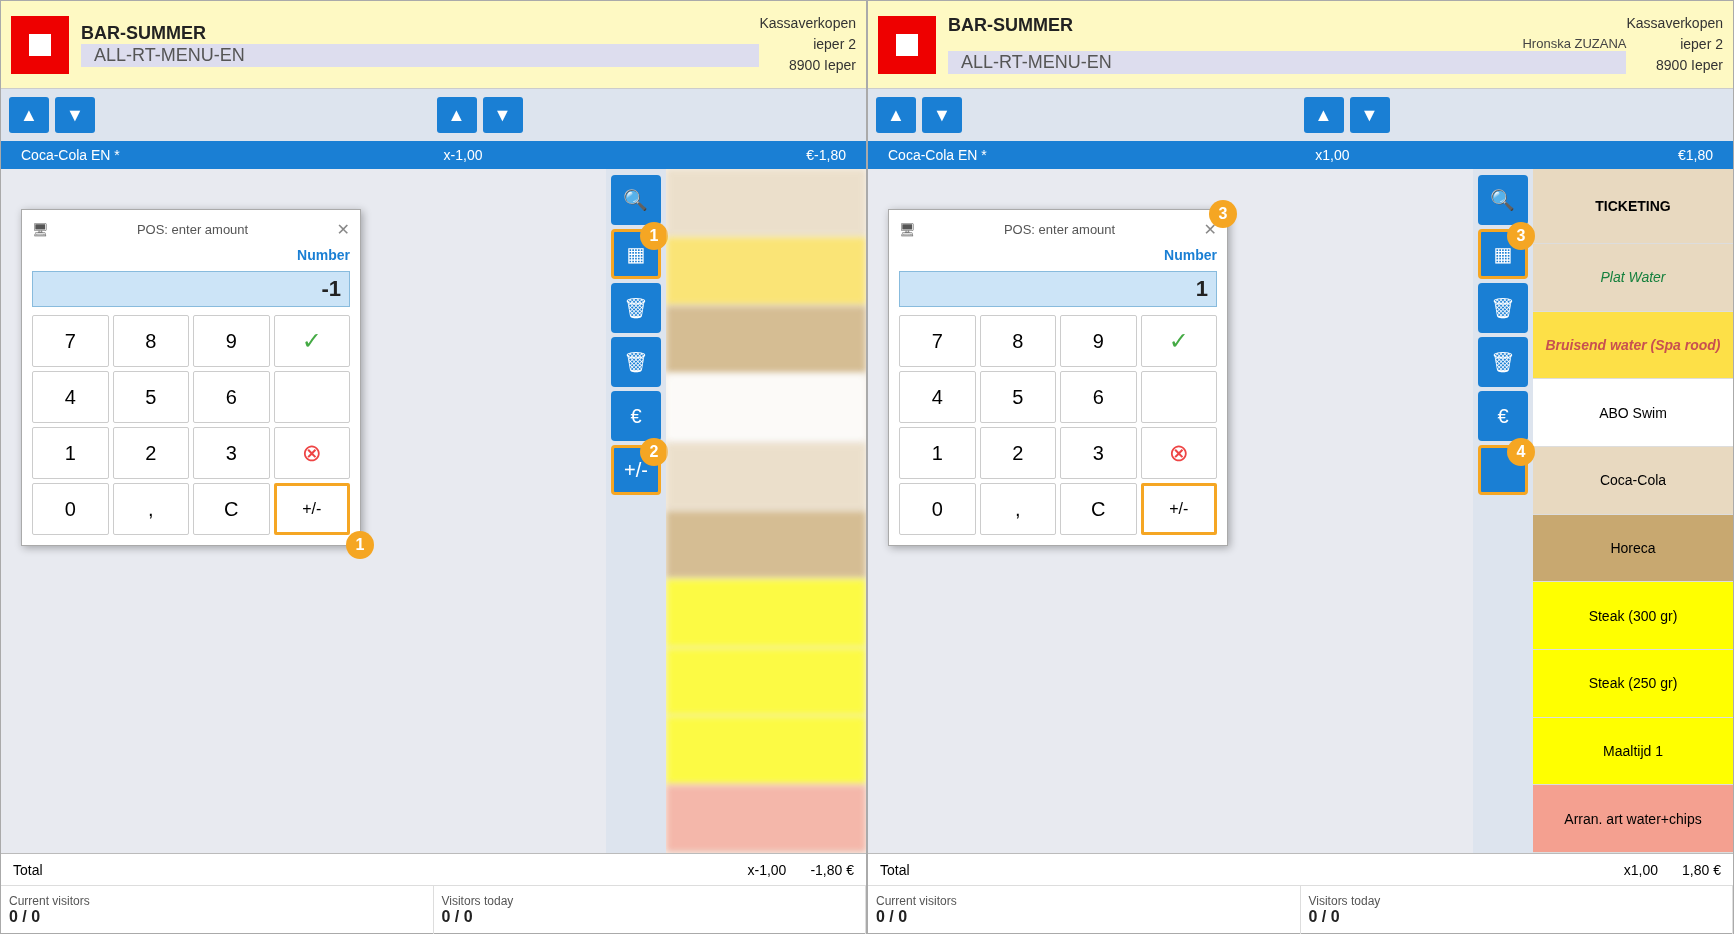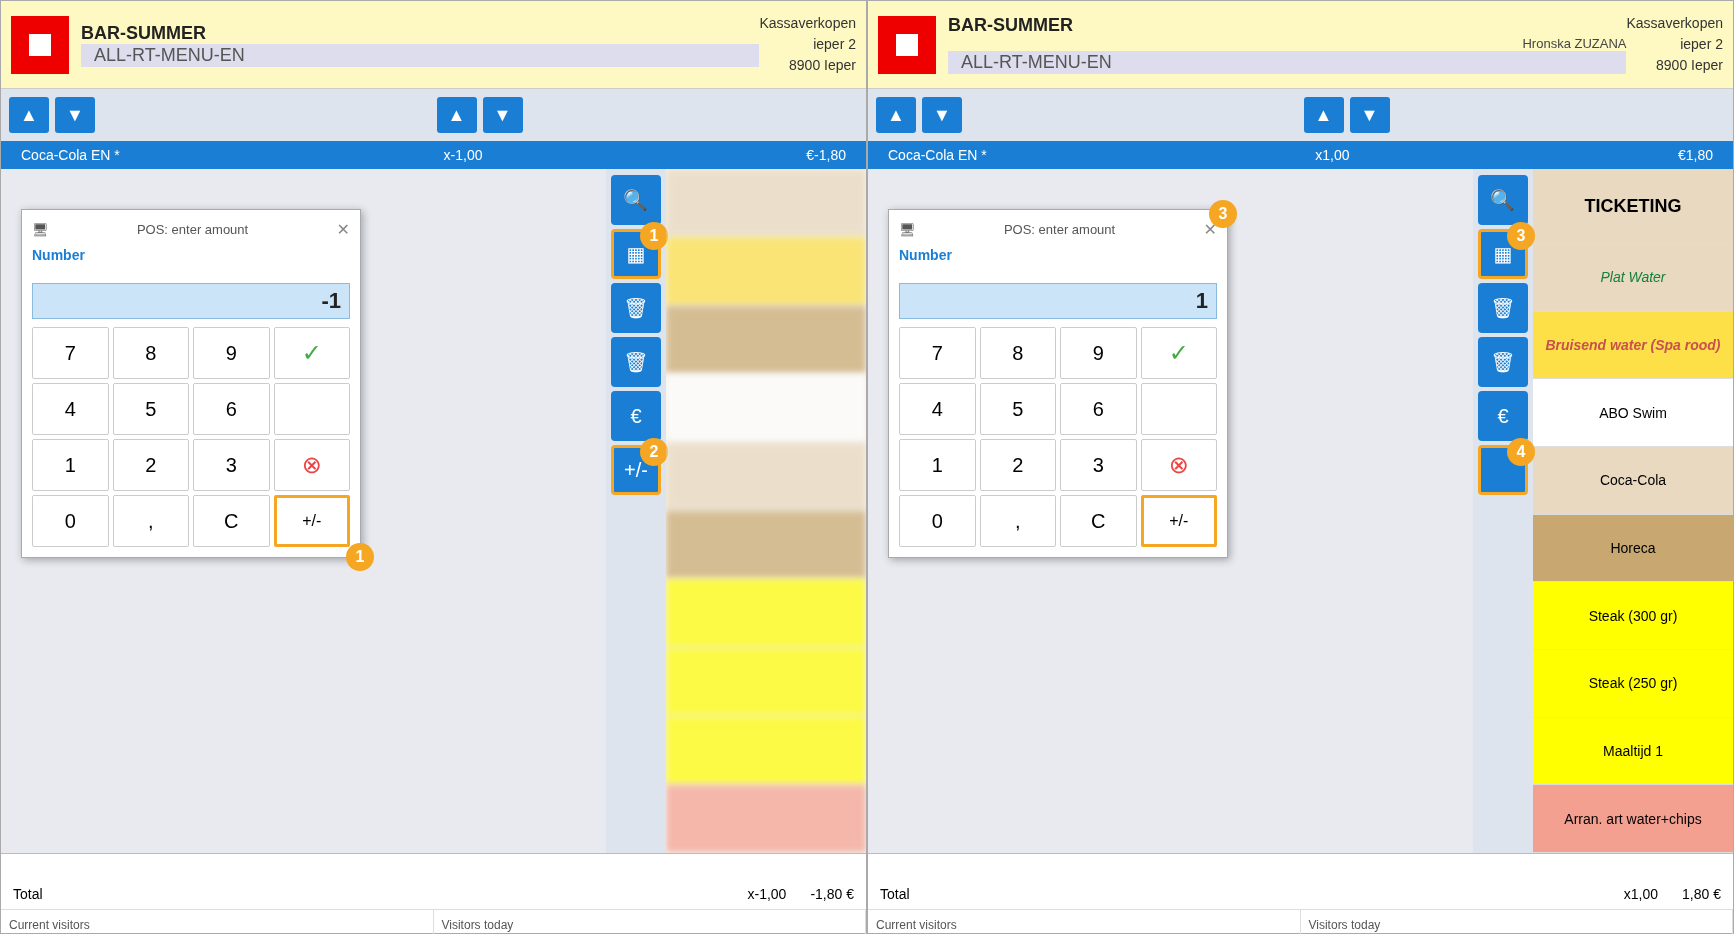--- a/index.html
+++ b/index.html
@@ -158,21 +158,21 @@
       padding: 4px;
     }
     .menu-item.beige { background: #e8d9c0; }
     .menu-item.beige2 { background: #fde047; font-weight: bold; }
     .menu-item.tan { background: #c8a870; }
     .menu-item.yellow { background: #ffff00; }
     .menu-item.salmon { background: #f4a090; }
     .menu-item.white { background: white; }
     .menu-item.ticketing-header {
       background: #e8d9c0;
-      font-size: 18px;
+      font-size: 14px;
       font-weight: bold;
       height: 80px;
     }
     .menu-item.plat-water { color: #15803d; font-style: italic; }
     .menu-item.bruisend { color: #c85050; font-style: italic; }
     
     .modal-overlay {
       position: absolute;
       top: 40px;
       left: 20px;
@@ -190,25 +190,25 @@
       font-size: 13px;
       color: #555;
       margin-bottom: 8px;
     }
     .modal-close {
       cursor: pointer;
       color: #888;
       font-size: 16px;
     }
     .modal-label {
-      text-align: left;
+      text-align: right;
       color: #1a7fd4;
       font-weight: bold;
       font-size: 14px;
-      margin-bottom: 20px;
+      margin-bottom: 8px;
     }
     .modal-input {
       width: 100%;
       background: #cce4f7;
       border: 1px solid #88bbdd;
       font-size: 22px;
       font-weight: bold;
       color: #222;
       text-align: right;
       padding: 4px 8px;
@@ -244,21 +244,20 @@
       background: white;
     }
     .footer-total {
       padding: 4px 12px;
       font-size: 14px;
       display: flex;
       justify-content: space-between;
       border-bottom: 1px solid #ddd;
       height: 32px;
       align-items: center;
-      margin-top: 24px;
     }
     .footer-total-right {
       display: flex;
       gap: 24px;
     }
     .visitors-bar {
       display: flex;
       height: 48px;
     }
     .visitor-block {

